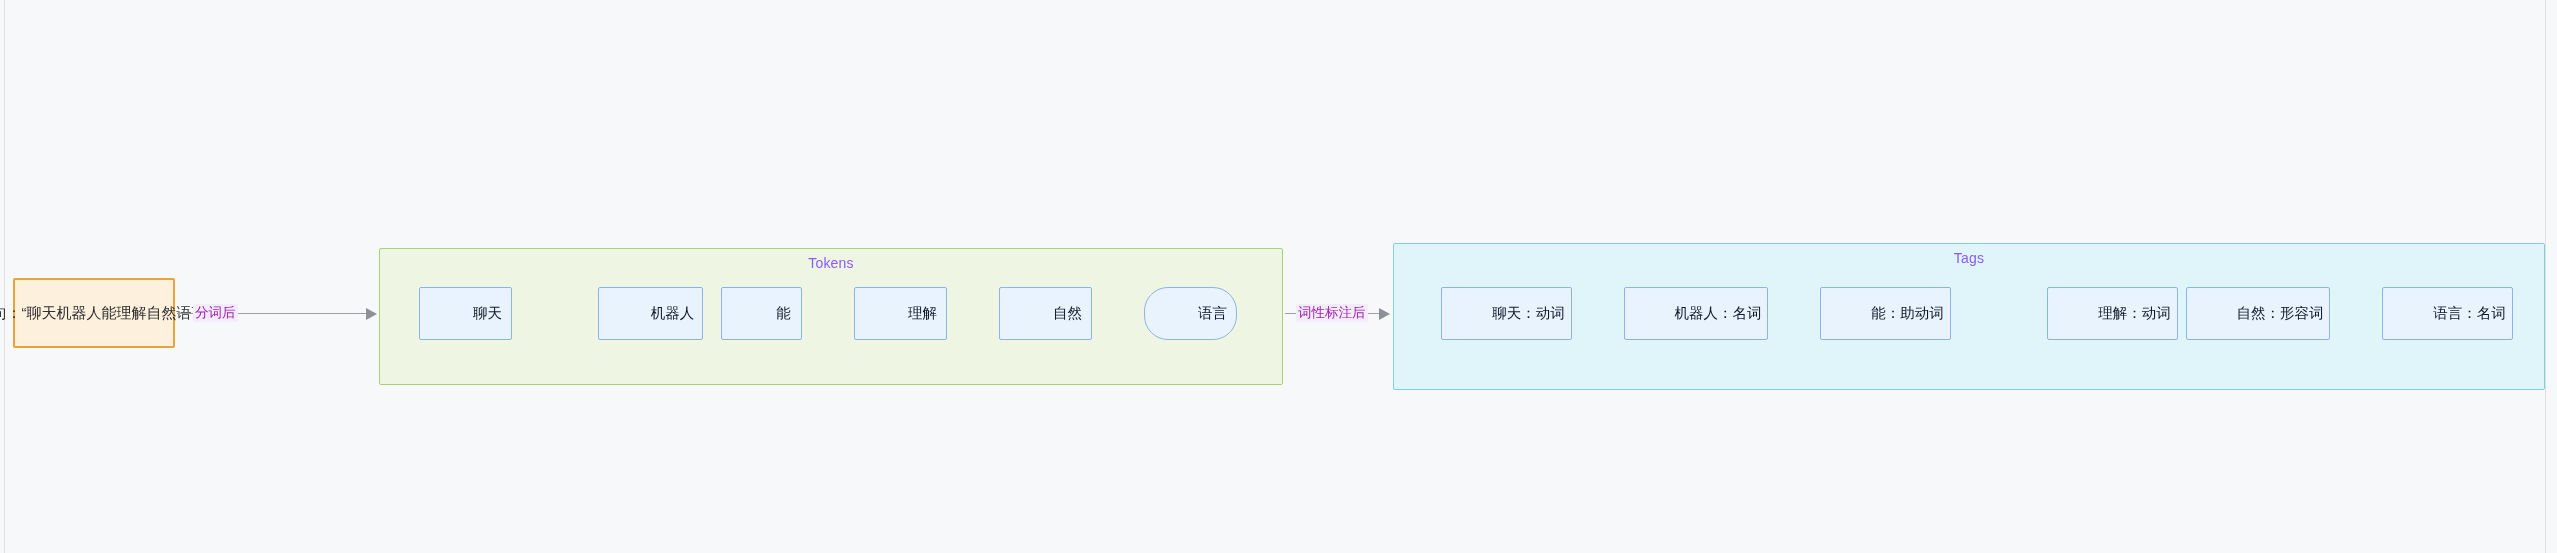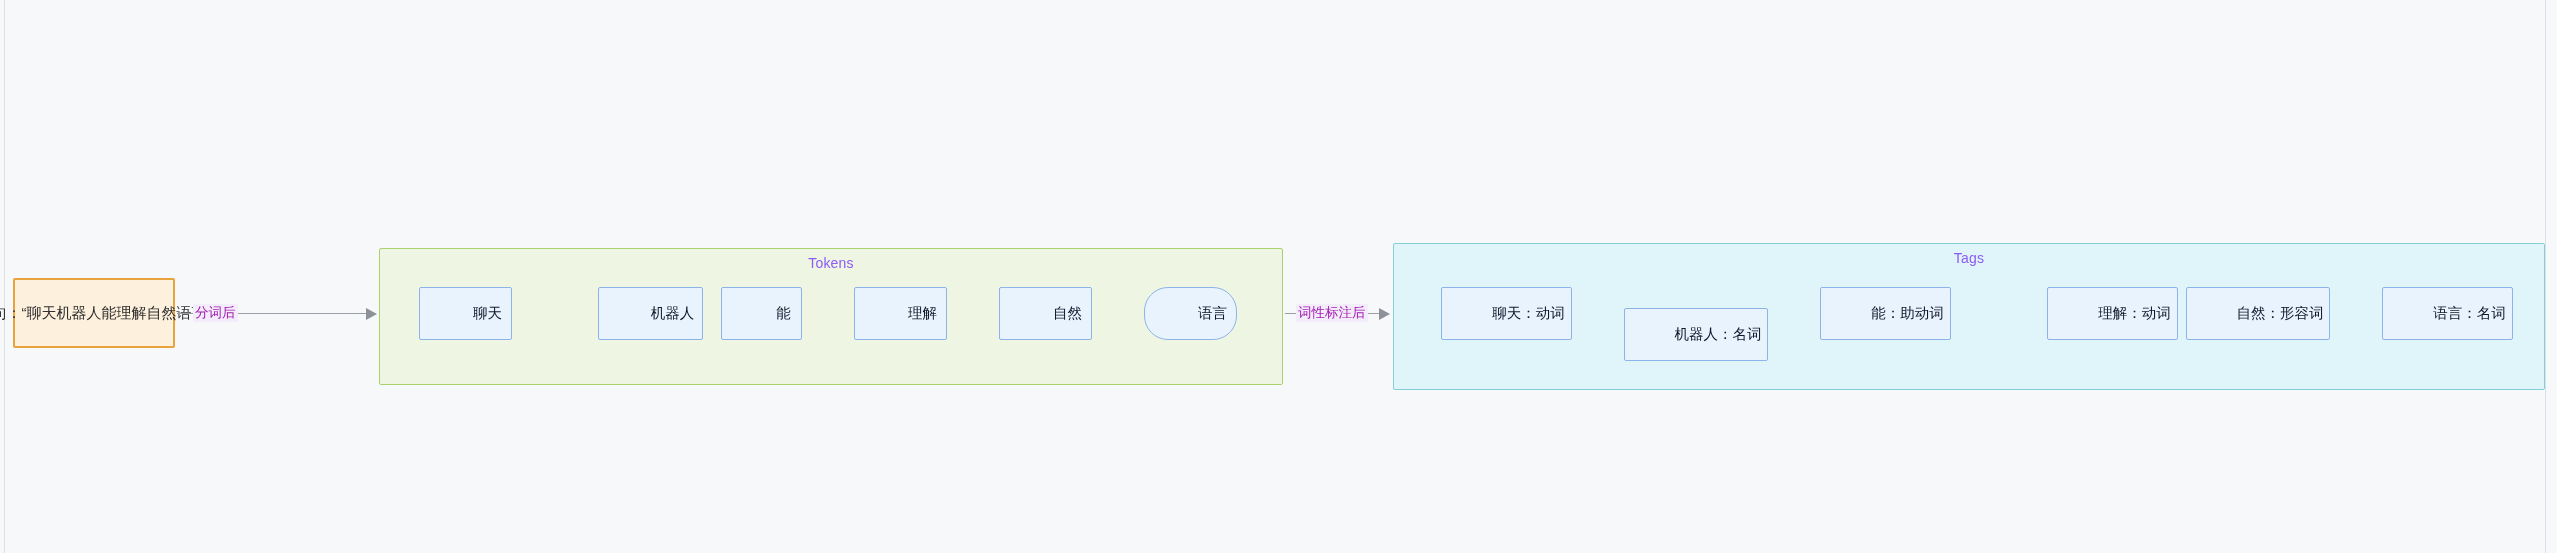--- a/index.html
+++ b/index.html
@@ -146,21 +146,21 @@
   <div class="edge-line" style="left:1285px; top:313px; width:100px;"></div>
   <div class="edge-label" style="left:1296px; top:304px;">词性标注后</div>
   <div class="edge-arrow" style="left:1379px; top:308px;"></div>
 
   <div class="cluster tags" style="left:1393px; top:243px; width:1152px; height:147px;">
     <div class="cluster-label">Tags</div>
   </div>
 
   <div class="node leaf" style="left:1441px; top:287px; width:131px; height:53px;text-align:right;">聊天：动词</div>
 
-  <div class="node leaf" style="left:1624px; top:287px; width:144px; height:53px;margin-top:21px;">机器人：名词</div>
+  <div class="node leaf" style="left:1624px; top:287px; width:144px; height:53px;">机器人：名词</div>
 
   <div class="node leaf" style="left:1820px; top:287px; width:131px; height:53px;">能：助动词</div>
 
   <div class="node leaf" style="left:2003px; top:287px; width:131px; height:53px;margin-left:44px;">理解：动词</div>
 
   <div class="node leaf" style="left:2382px; top:287px; width:131px; height:53px;">语言：名词</div>
 
   <div class="node leaf" style="left:2186px; top:287px; width:144px; height:53px;">自然：形容词</div>
 
 </div>

